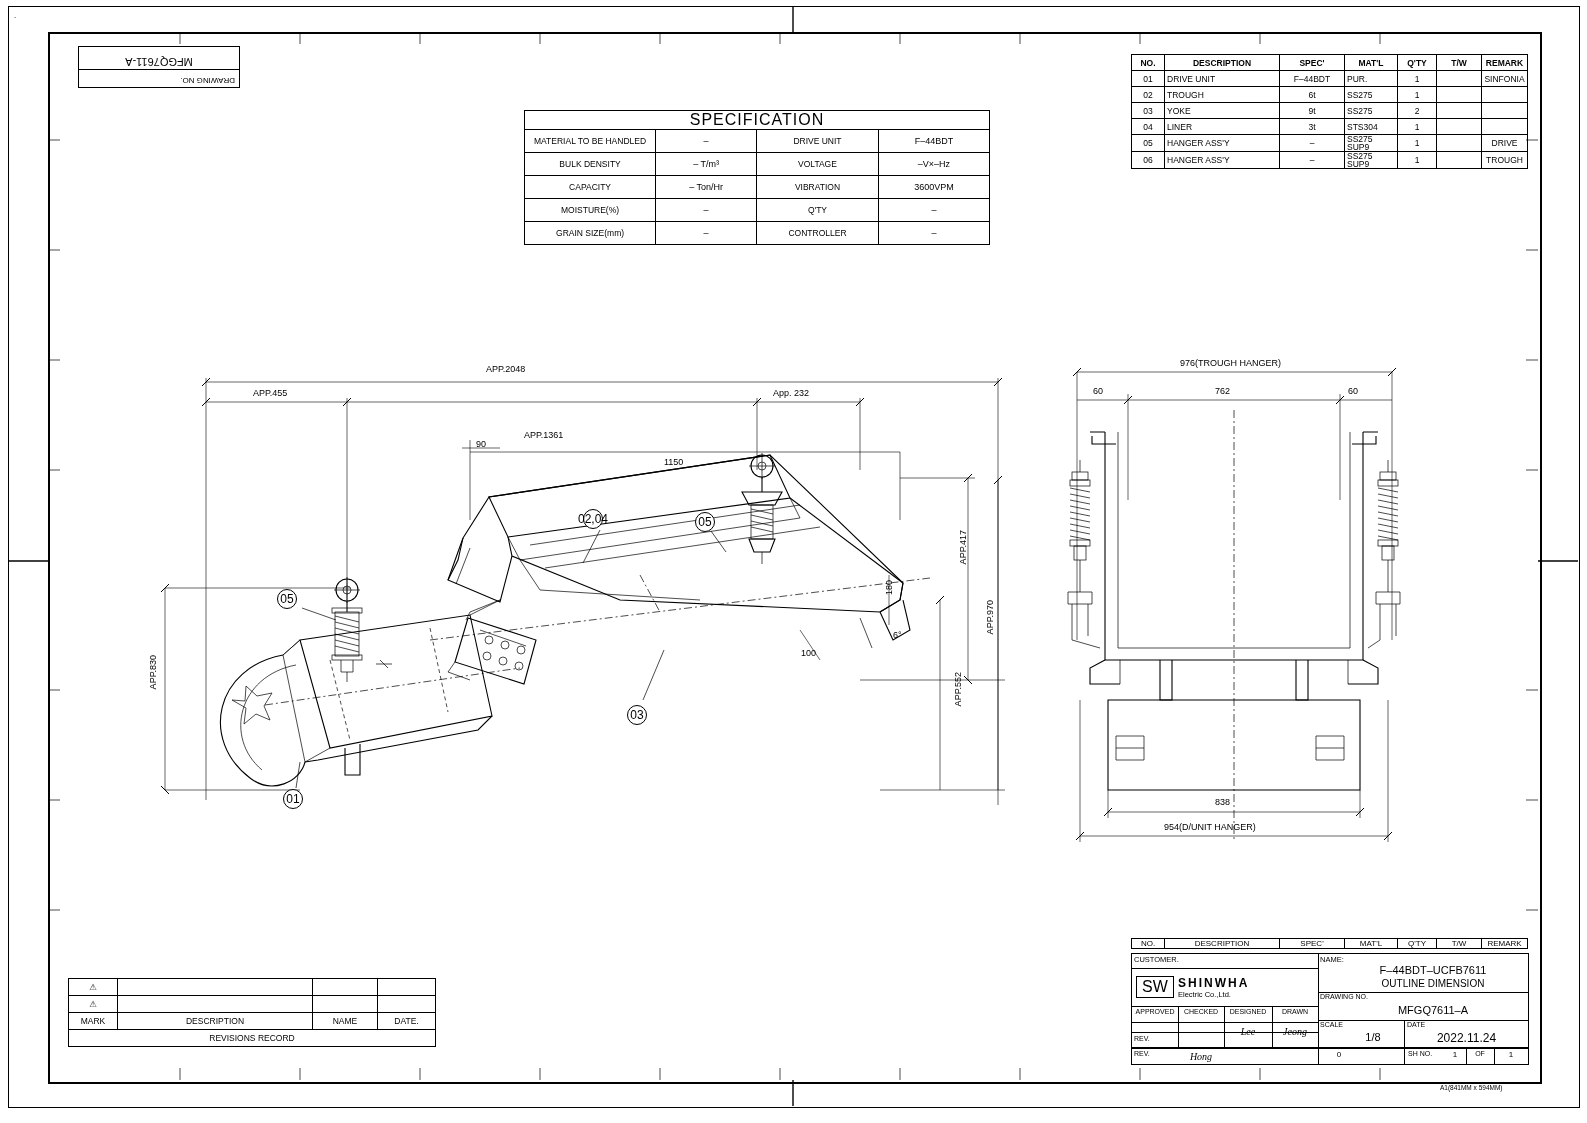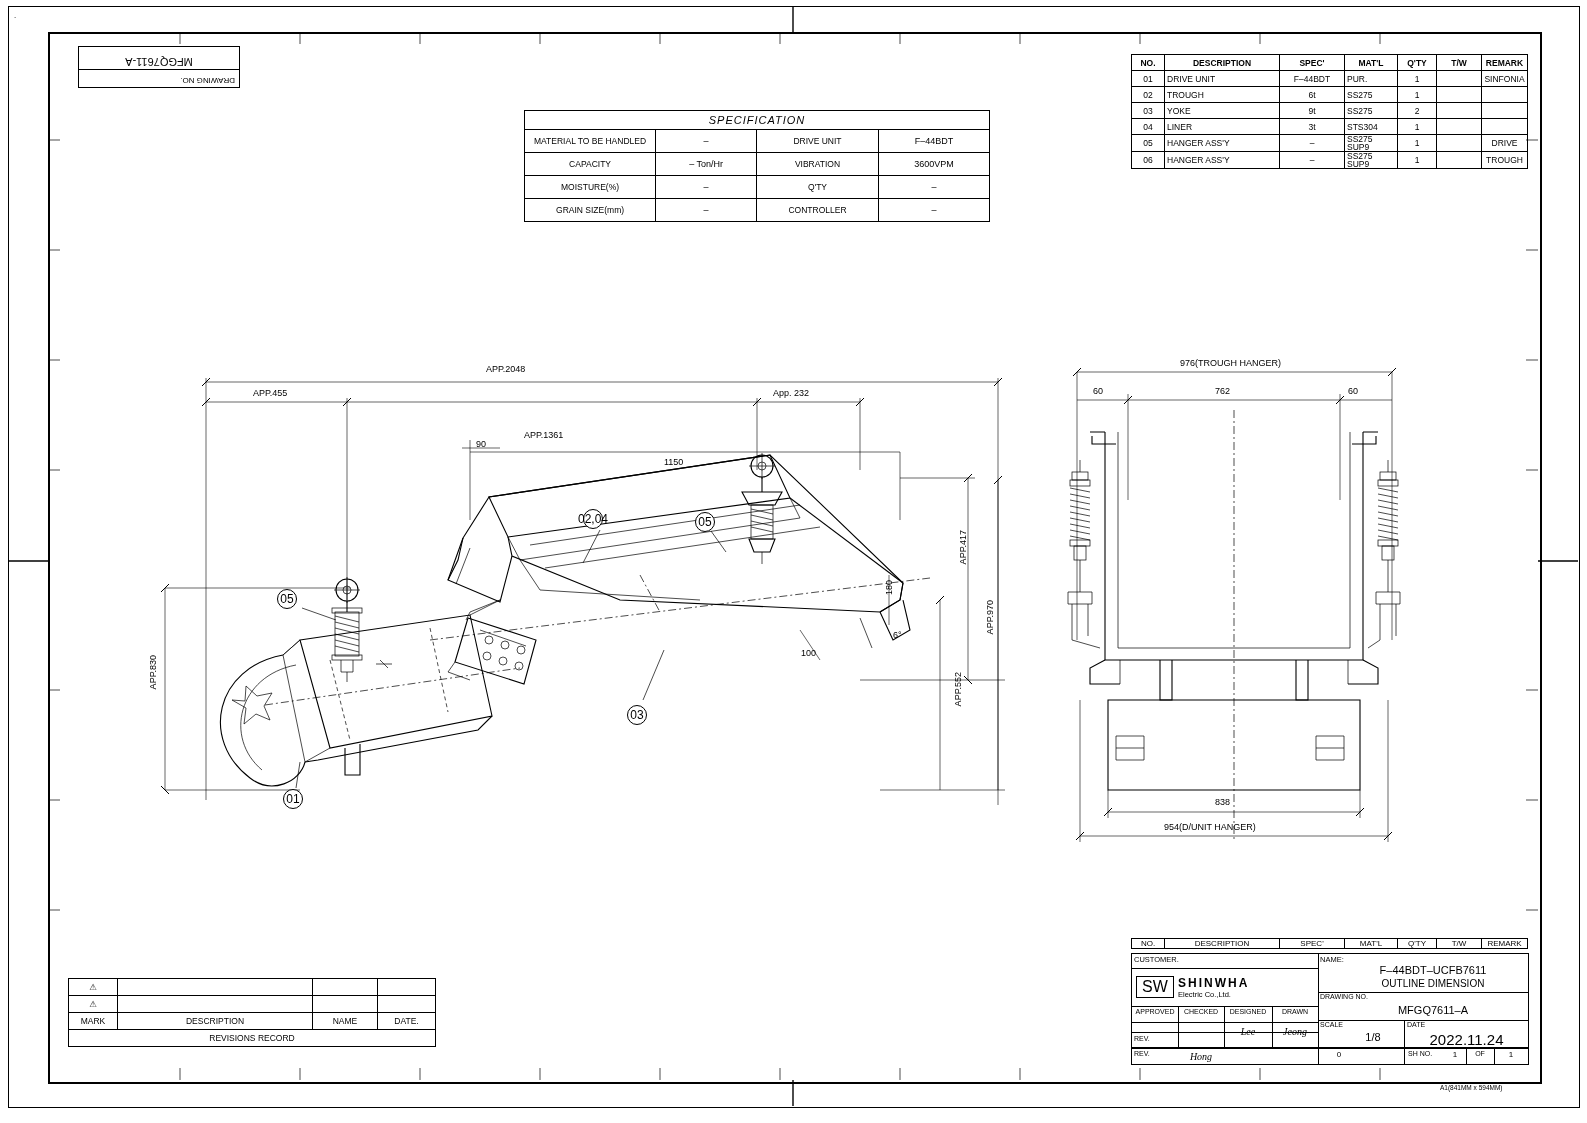--- a/index.html
+++ b/index.html
@@ -12,21 +12,21 @@
   table{border-collapse:collapse;}
   td,th{border:1px solid #000;font-size:9px;padding:0 2px;font-weight:normal;text-align:center;}
 
   
   #frameOuter{left:8px;top:6px;width:1570px;height:1100px;border:1px solid #000;}
   #frameInner{left:48px;top:32px;width:1490px;height:1048px;border:2px solid #000;}
 
   
   #specTable{left:524px;top:110px;width:466px;}
   #specTable td{height:22px;}
-  #specTable .hdr{font-size:11px;letter-spacing:1px;height:18px;font-style:italic;}
+  #specTable .hdr{font-size:16px;letter-spacing:1px;height:18px;}
   .lbl{text-align:center;font-size:8.5px;}
   .val{text-align:center;font-size:9px;}
 
   
   #bom{left:1131px;top:54px;width:397px;}
   #bom td{height:15px;font-size:8.5px;}
   #bom .h td{font-weight:bold;font-size:8.5px;}
 
   
   #titleblock{left:1131px;top:938px;width:397px;}
@@ -122,20 +122,26 @@
         <tr>
           <td class="hdr" colspan="4">SPECIFICATION</td>
         </tr>
     <tr>
       <td class="lbl" style="width:130px;">MATERIAL TO BE HANDLED</td>
       <td class="val" style="width:100px;">–</td>
       <td class="lbl" style="width:120px;">DRIVE UNIT</td>
       <td class="val" style="width:110px;">F–44BDT</td>
     </tr>
     <tr>
+      <td class="lbl">BULK  DENSITY</td>
+      <td class="val">– T/m³</td>
+      <td class="lbl">VOLTAGE</td>
+      <td class="val">–V×–Hz</td>
+    </tr>
+    <tr>
       <td class="lbl">CAPACITY</td>
       <td class="val">– Ton/Hr</td>
       <td class="lbl">VIBRATION</td>
       <td class="val">3600VPM</td>
     </tr>
     <tr>
       <td class="lbl">MOISTURE(%)</td>
       <td class="val">–</td>
       <td class="lbl">Q'TY</td>
       <td class="val">–</td>
@@ -511,21 +517,21 @@
         <div class="abs ctr" style="left:20px;top:24px;width:190px;font-size:10px;">OUTLINE DIMENSION</div>
         <div class="abs" style="left:0;top:38px;width:210px;height:1px;background:#000;"></div>
         <div class="abs" style="left:2px;top:39px;font-size:7px;">DRAWING NO.</div>
         <div class="abs ctr" style="left:20px;top:50px;width:190px;font-size:11px;">MFGQ7611–A</div>
         <div class="abs" style="left:0;top:66px;width:210px;height:1px;background:#000;"></div>
 
         <div class="abs" style="left:2px;top:67px;font-size:7px;">SCALE</div>
         <div class="abs ctr" style="left:12px;top:77px;width:86px;font-size:11px;">1/8</div>
         <div class="abs" style="left:86px;top:66px;width:1px;height:28px;background:#000;"></div>
         <div class="abs" style="left:89px;top:67px;font-size:7px;">DATE</div>
-        <div class="abs ctr" style="left:87px;top:77px;width:123px;font-size:15px;">2022.11.24</div>
+        <div class="abs ctr" style="left:87px;top:77px;width:123px;font-size:12px;">2022.11.24</div>
       </div>
 
       <div class="abs" style="left:0;top:78px;width:186px;height:16px;border-top:1px solid #000;">
         <div class="abs" style="left:2px;top:2px;font-size:7px;">REV.</div>
       </div>
     </div>
 
     <div class="abs bd" style="left:0;top:109px;width:396px;height:16px;">
       <div class="abs" style="left:2px;top:2px;font-size:7px;">REV.</div>
       <div class="abs ctr" style="left:186px;top:2px;width:42px;font-size:8px;">0</div>

